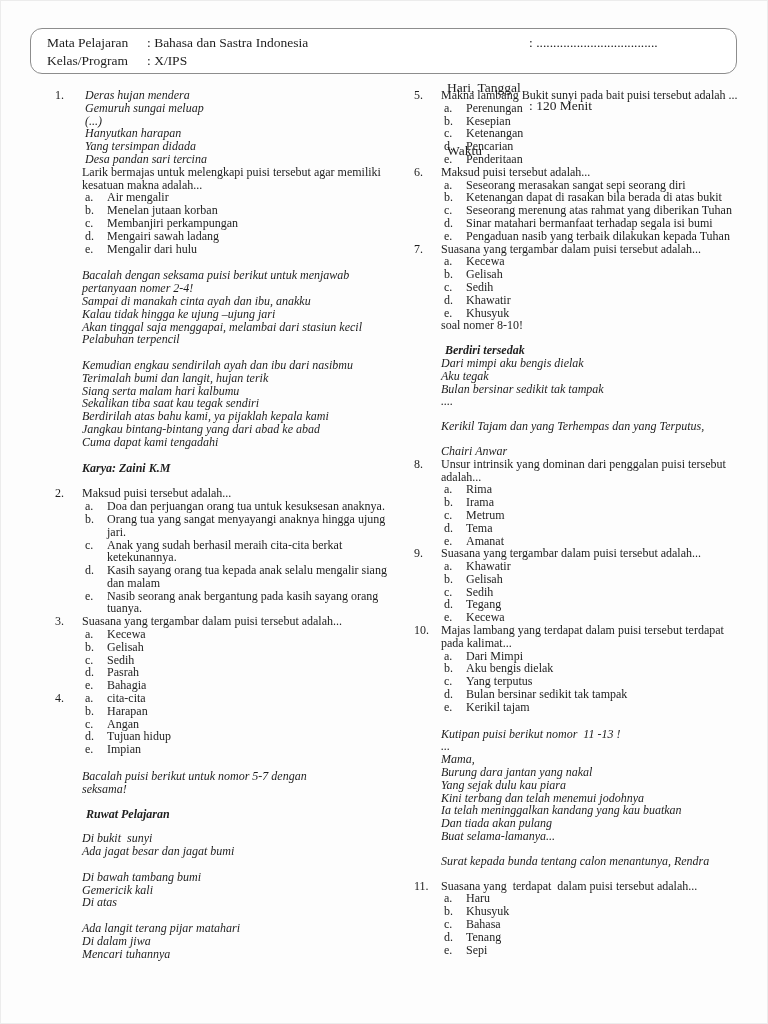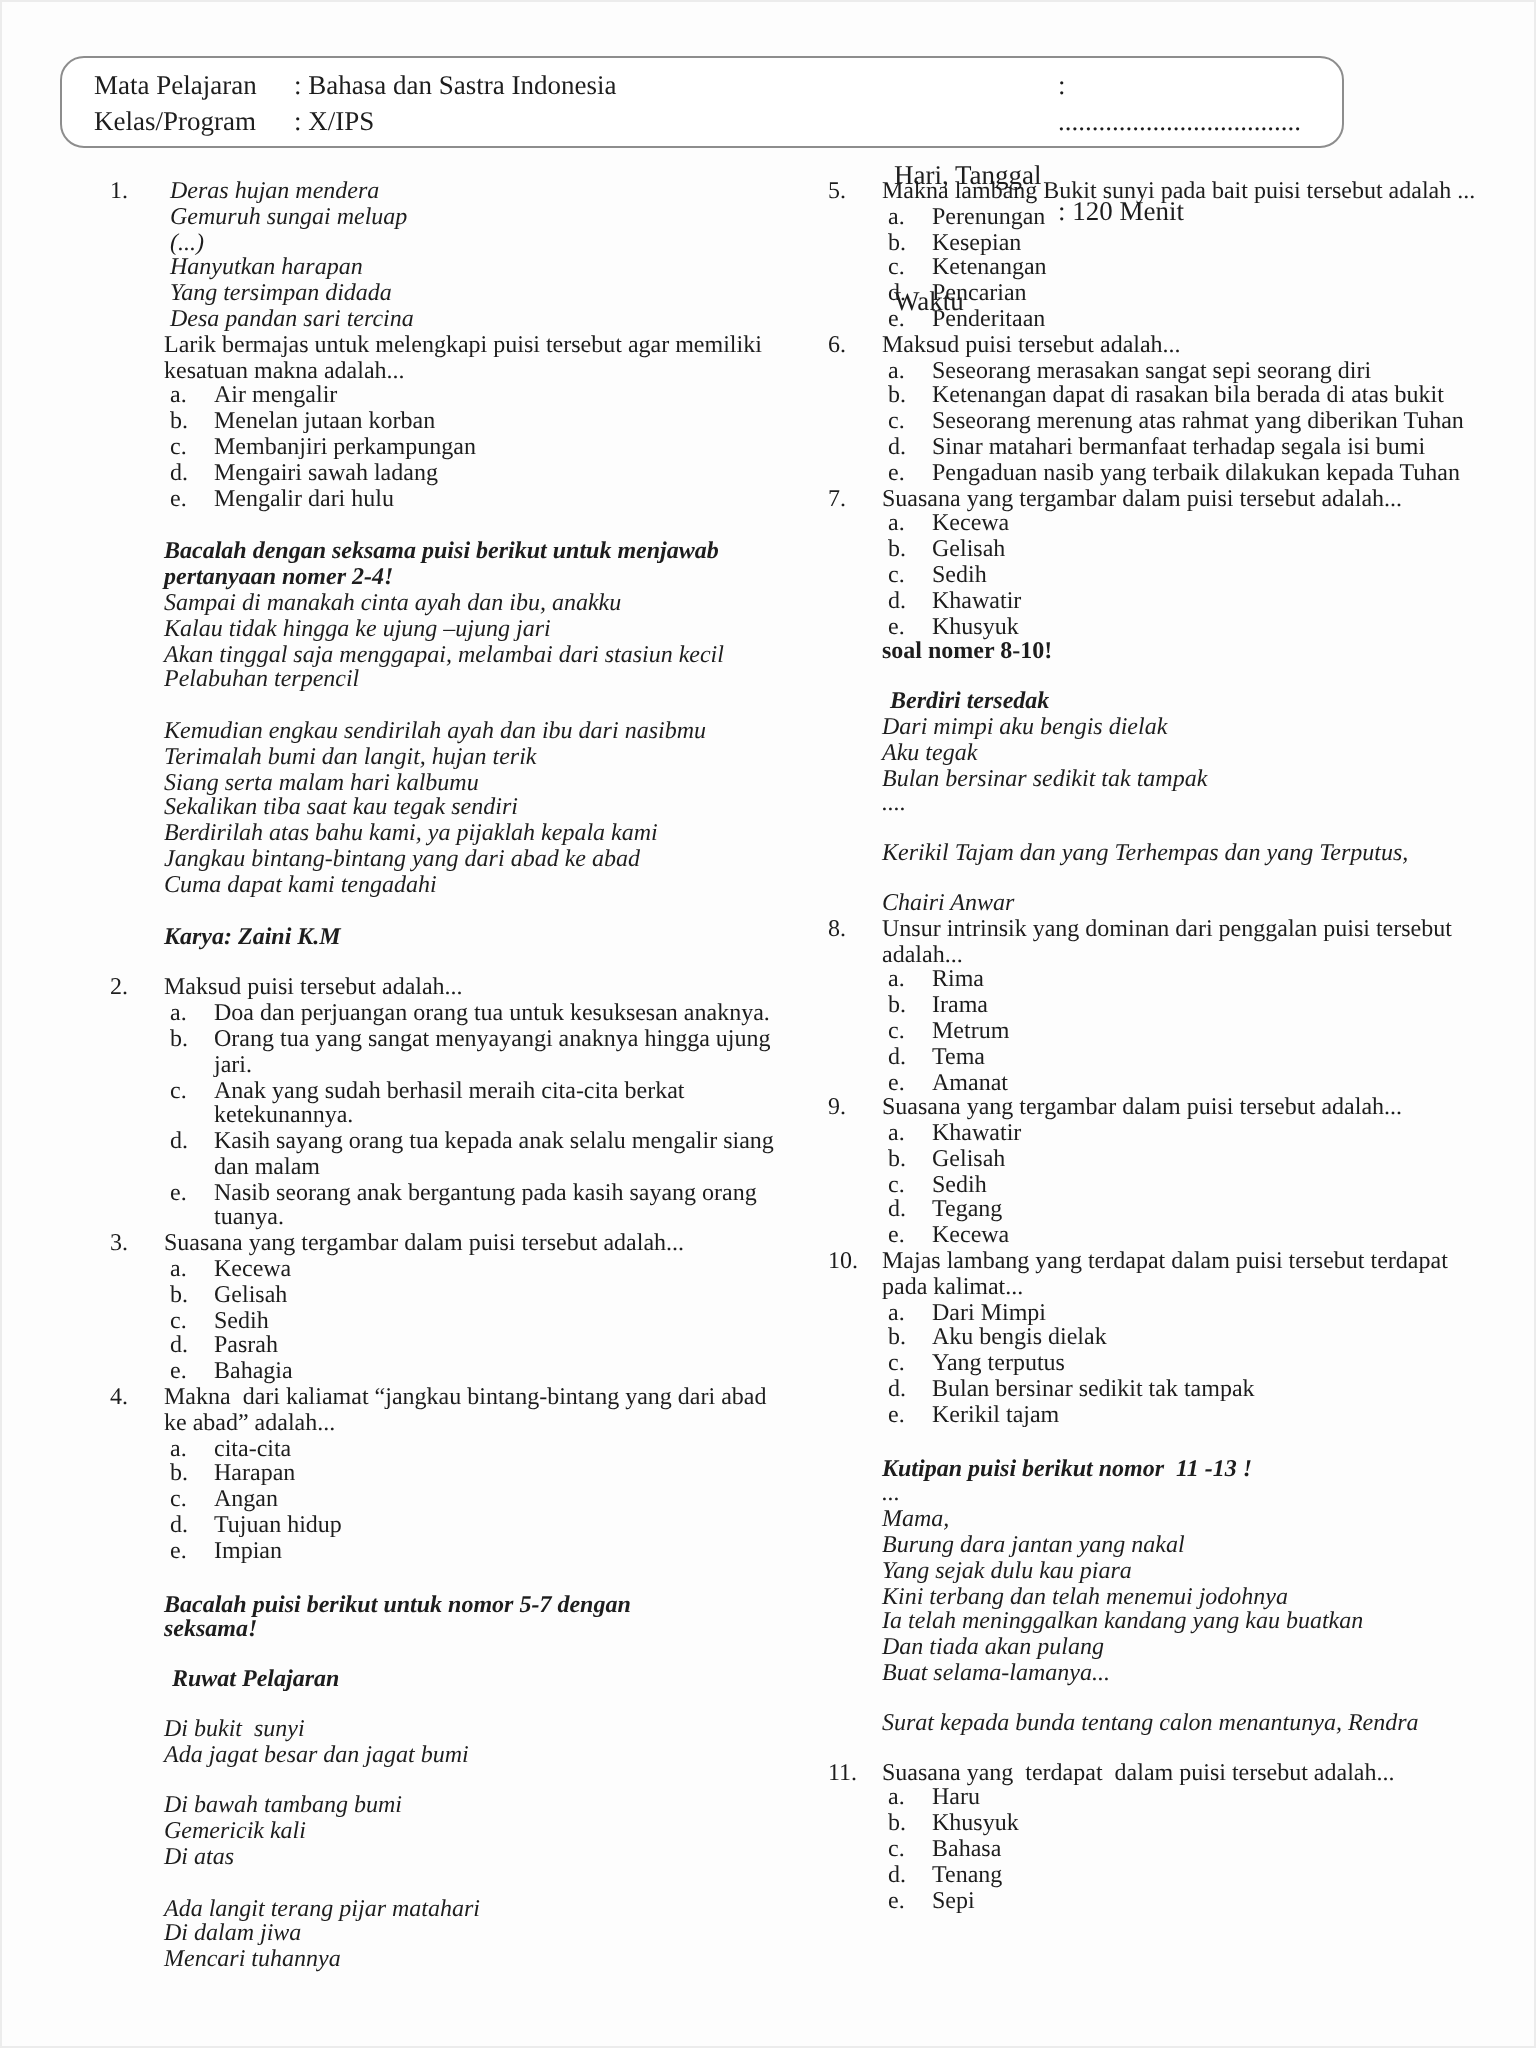--- a/index.html
+++ b/index.html
@@ -7,21 +7,21 @@
   body {
     position:relative;
     background:#fdfdfd;
     font-family:"Liberation Serif", serif;
     color:#1d1d1d;
     overflow:hidden;
     box-shadow: inset 0 0 0 1px #ececec;
   }
   
   .header-box {
-    position:absolute; left:30px; top:28px; width:642px; height:46px;
+    position:absolute; left:30px; top:28px; width:707px; height:46px;
     border:1.6px solid #8d8d8d; border-radius:12px;
     padding:5px 16px 0 16px;
     font-size:13.5px; line-height:17.5px;
     display:flex; background:#fff;
   }
   .hcol-left { width:400px; }
   .hcol-right { flex:1; }
   .hrow { display:flex; }
   .hlabel { width:100px; flex:none; }
   .hcol-right .hlabel { width:82px;margin-top:45px; }
@@ -38,21 +38,21 @@
   .qbody { flex:1; }
   .qtext { white-space:pre-wrap; }
   .poem { font-style:italic; white-space:pre-wrap; }
   .qbody > .poem { padding-left:3px; }
   .pline { min-height:12.8px; }
   .opts {}
   .opt { display:flex; padding-left:3px; }
   .olet { width:22px; flex:none; }
   .otext { flex:1; white-space:pre-wrap; }
   .block { margin-left:27px; }
-  .heading { font-weight:bold; white-space:pre-wrap; }
+  .heading { font-weight:normal; white-space:pre-wrap; }
   .hbi { font-style:italic; }
   .ptitle { font-weight:bold; font-style:italic; padding-left:4px; white-space:pre-wrap; }
   .attrib { font-style:italic; white-space:pre-wrap; }
   .abold { font-weight:bold; }
 </style>
 </head>
 <body>
 
 <div class="header-box">
   <div class="hcol-left">
@@ -166,21 +166,20 @@
             <div class="opt">
               <span class="olet">e.</span>
               <span class="otext">Bahagia</span>
             </div>
           </div>
         </div>
       </div>
       <div class="question">
         <div class="qnum">4.</div>
         <div class="qbody">
-          <div class="qtext">Makna  dari kaliamat “jangkau bintang-bintang yang dari abad ke abad” adalah...</div>
           <div class="opts">
             <div class="opt">
               <span class="olet">a.</span>
               <span class="otext">cita-cita</span>
             </div>
             <div class="opt">
               <span class="olet">b.</span>
               <span class="otext">Harapan</span>
             </div>
             <div class="opt">

